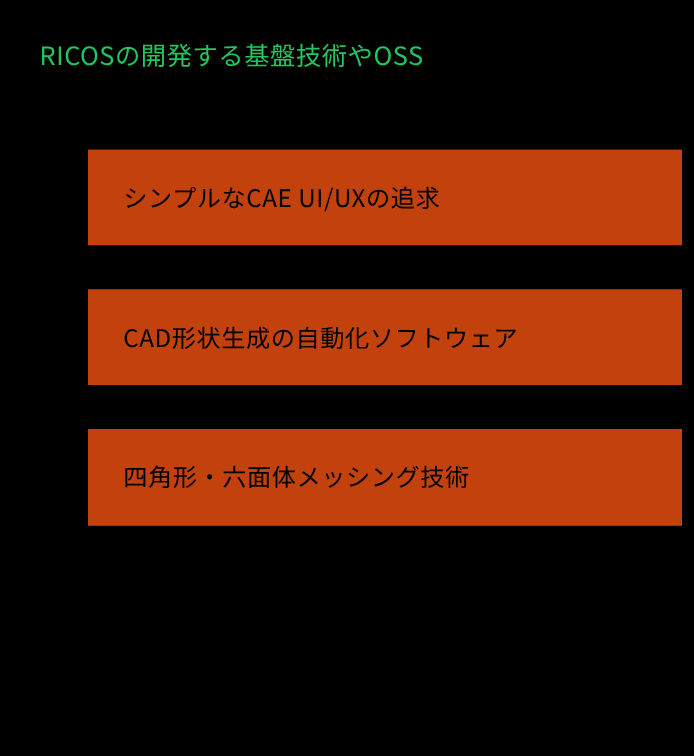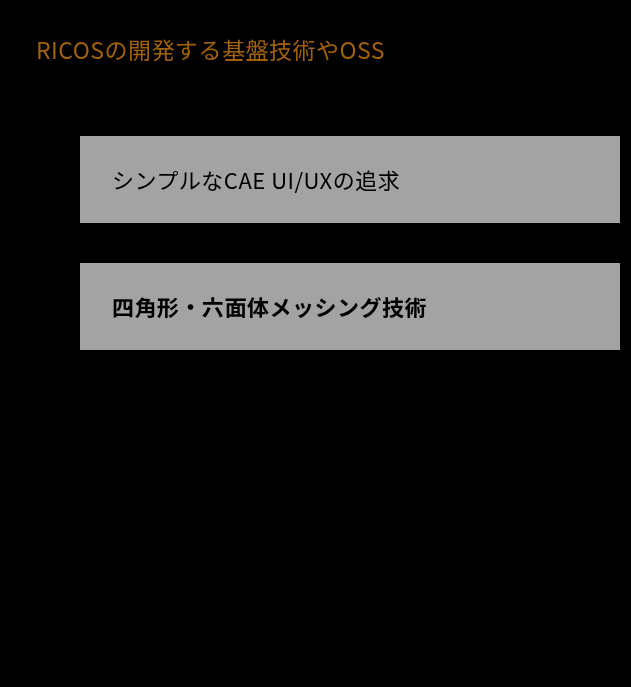--- a/index.html
+++ b/index.html
@@ -8,46 +8,46 @@
       box-sizing: border-box;
     }
     body {
       width: 631px;
       height: 687px;
       background: #000;
       font-family: "Hiragino Sans", "Hiragino Kaku Gothic ProN", "Noto Sans JP", "Yu Gothic", sans-serif;
       overflow: hidden;
     }
     .header {
-      color: #a16207;
+      color: #22c55e;
       font-size: 23px;
       font-weight: 400;
       padding: 32px 0 0 36px;
       letter-spacing: 0.5px;
     }
     .cards {
       margin-top: 70px;
       padding-left: 80px;
     }
     .card {
-      background: #a3a3a3;
+      background: #c2410c;
       width: 540px;
       padding: 26px 28px 26px 32px;
       margin-bottom: 40px;
       color: #000;
       font-size: 22px;
       line-height: 1.6;
       letter-spacing: 0.5px;
     }
     .card:last-child {
       margin-bottom: 0;
-      font-weight: bold;
     }
   </style>
 </head>
 <body>
 
 <div class="header">RICOSの開発する基盤技術やOSS</div>
 
 <div class="cards">
   <div class="card">シンプルなCAE UI/UXの追求</div>
+  <div class="card">CAD形状生成の自動化ソフトウェア</div>
   <div class="card">四角形・六面体メッシング技術</div>
 </div>
 
 </body></html>

